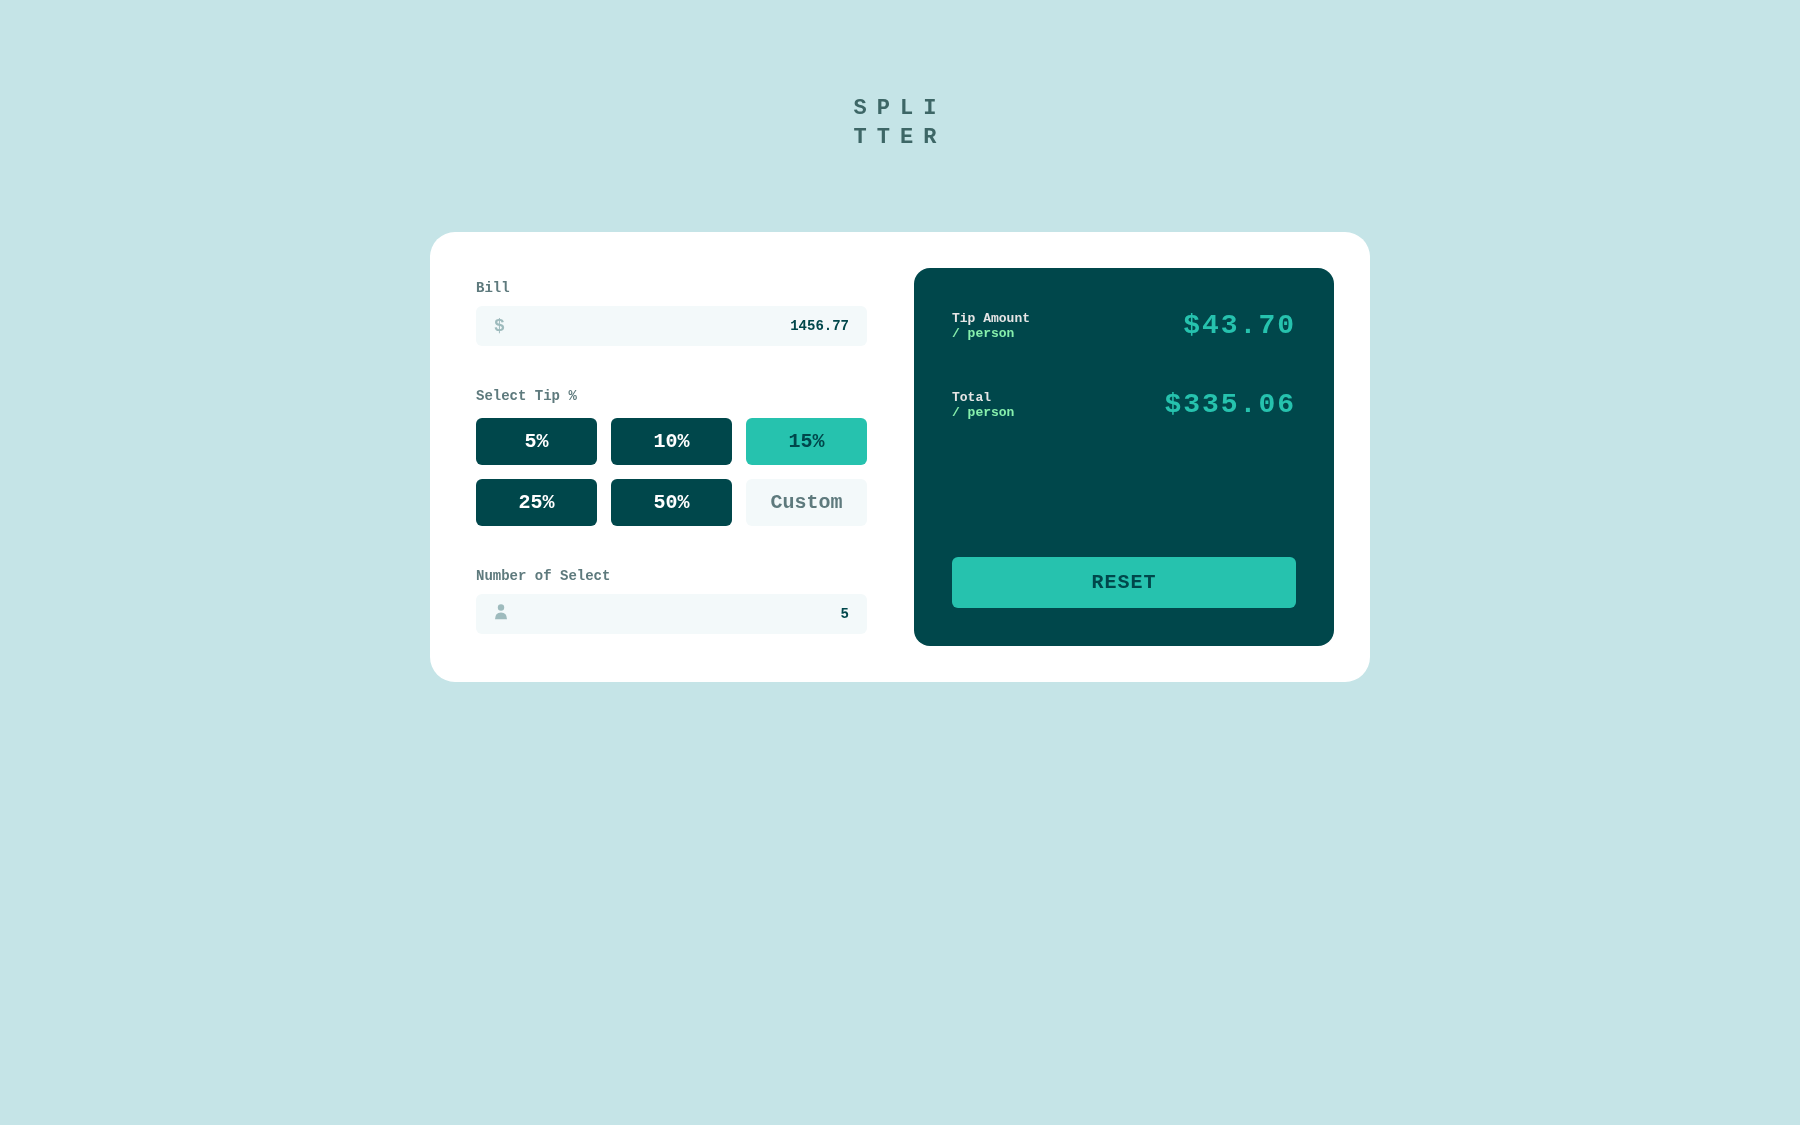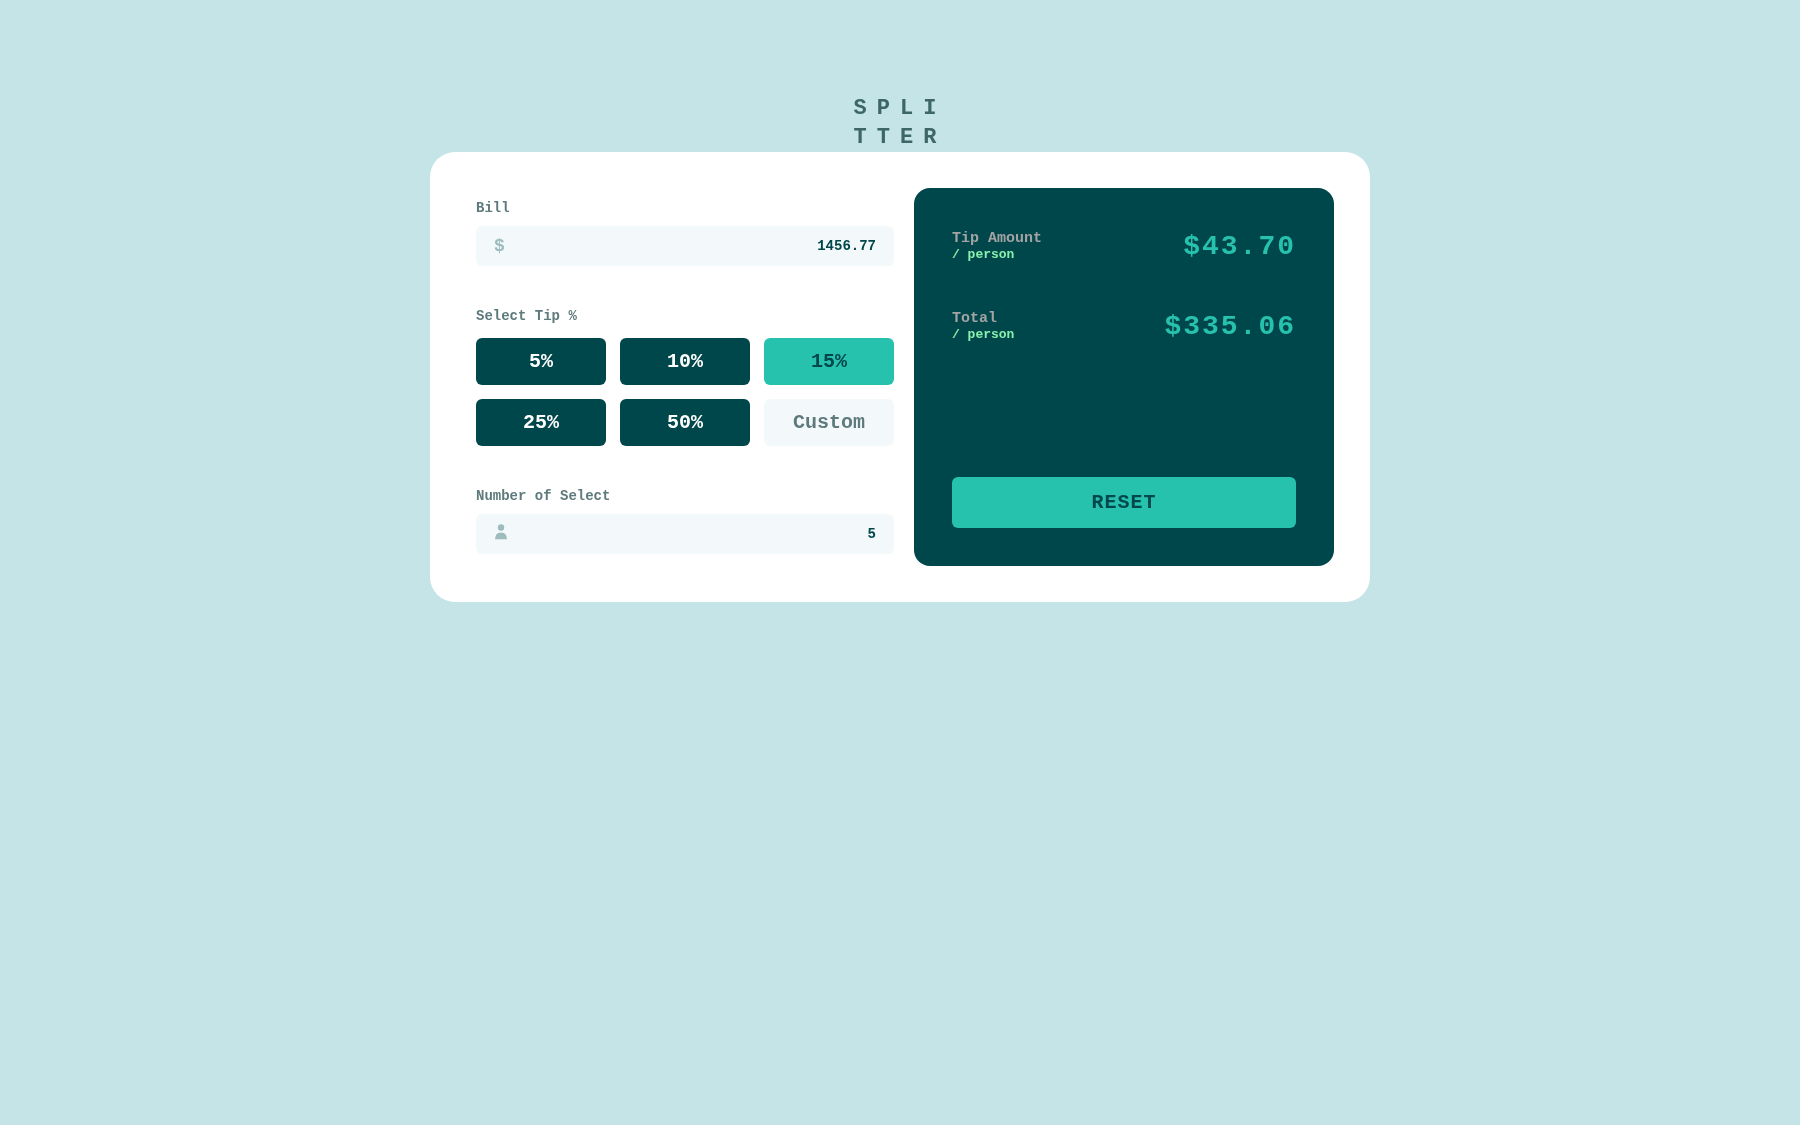--- a/index.html
+++ b/index.html
@@ -19,29 +19,30 @@
       padding-top: 95px;
     }
     
     .logo {
       color: #3d6666;
       font-size: 22px;
       font-weight: bold;
       letter-spacing: 10px;
       text-align: center;
       line-height: 1.3;
+      margin-bottom: 80px;
     }
     
     .card {
       background-color: #ffffff;
       border-radius: 25px;
       width: 940px;
       padding: 36px;
       display: flex;
-      gap: 16px;
+      gap: 43px;
     }
     
     .inputs-panel {
       flex: 1;
       padding: 12px 4px 12px 10px;
       display: flex;
       flex-direction: column;
     }
     
     .field-label {
@@ -143,22 +144,22 @@
       align-items: center;
       margin-bottom: 48px;
     }
     
     .result-label-group {
       display: flex;
       flex-direction: column;
     }
     
     .result-label {
-      color: #a3a3a3;
-      font-size: 15px;
+      color: #e5e5e5;
+      font-size: 13px;
       font-weight: bold;
     }
     
     .result-sublabel {
       color: #86efac;
       font-size: 13px;
       font-weight: bold;
     }
     
     .result-value {

